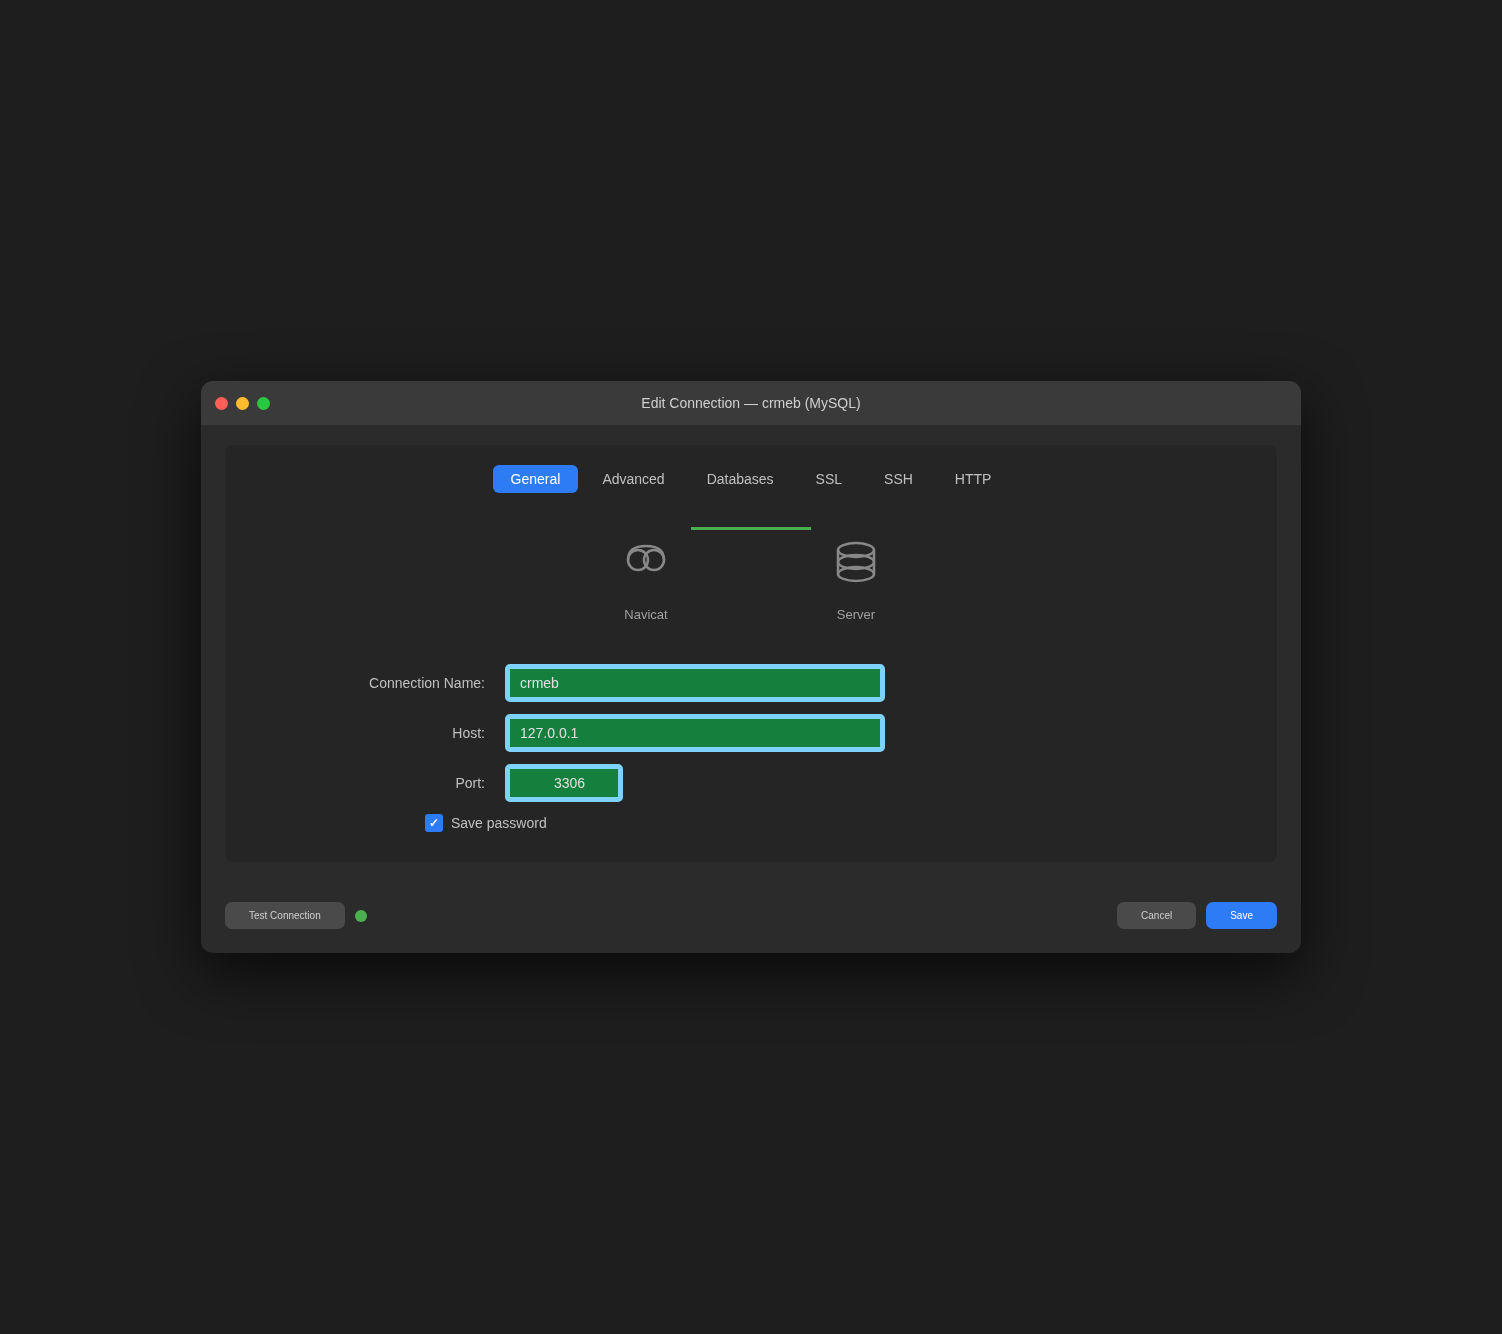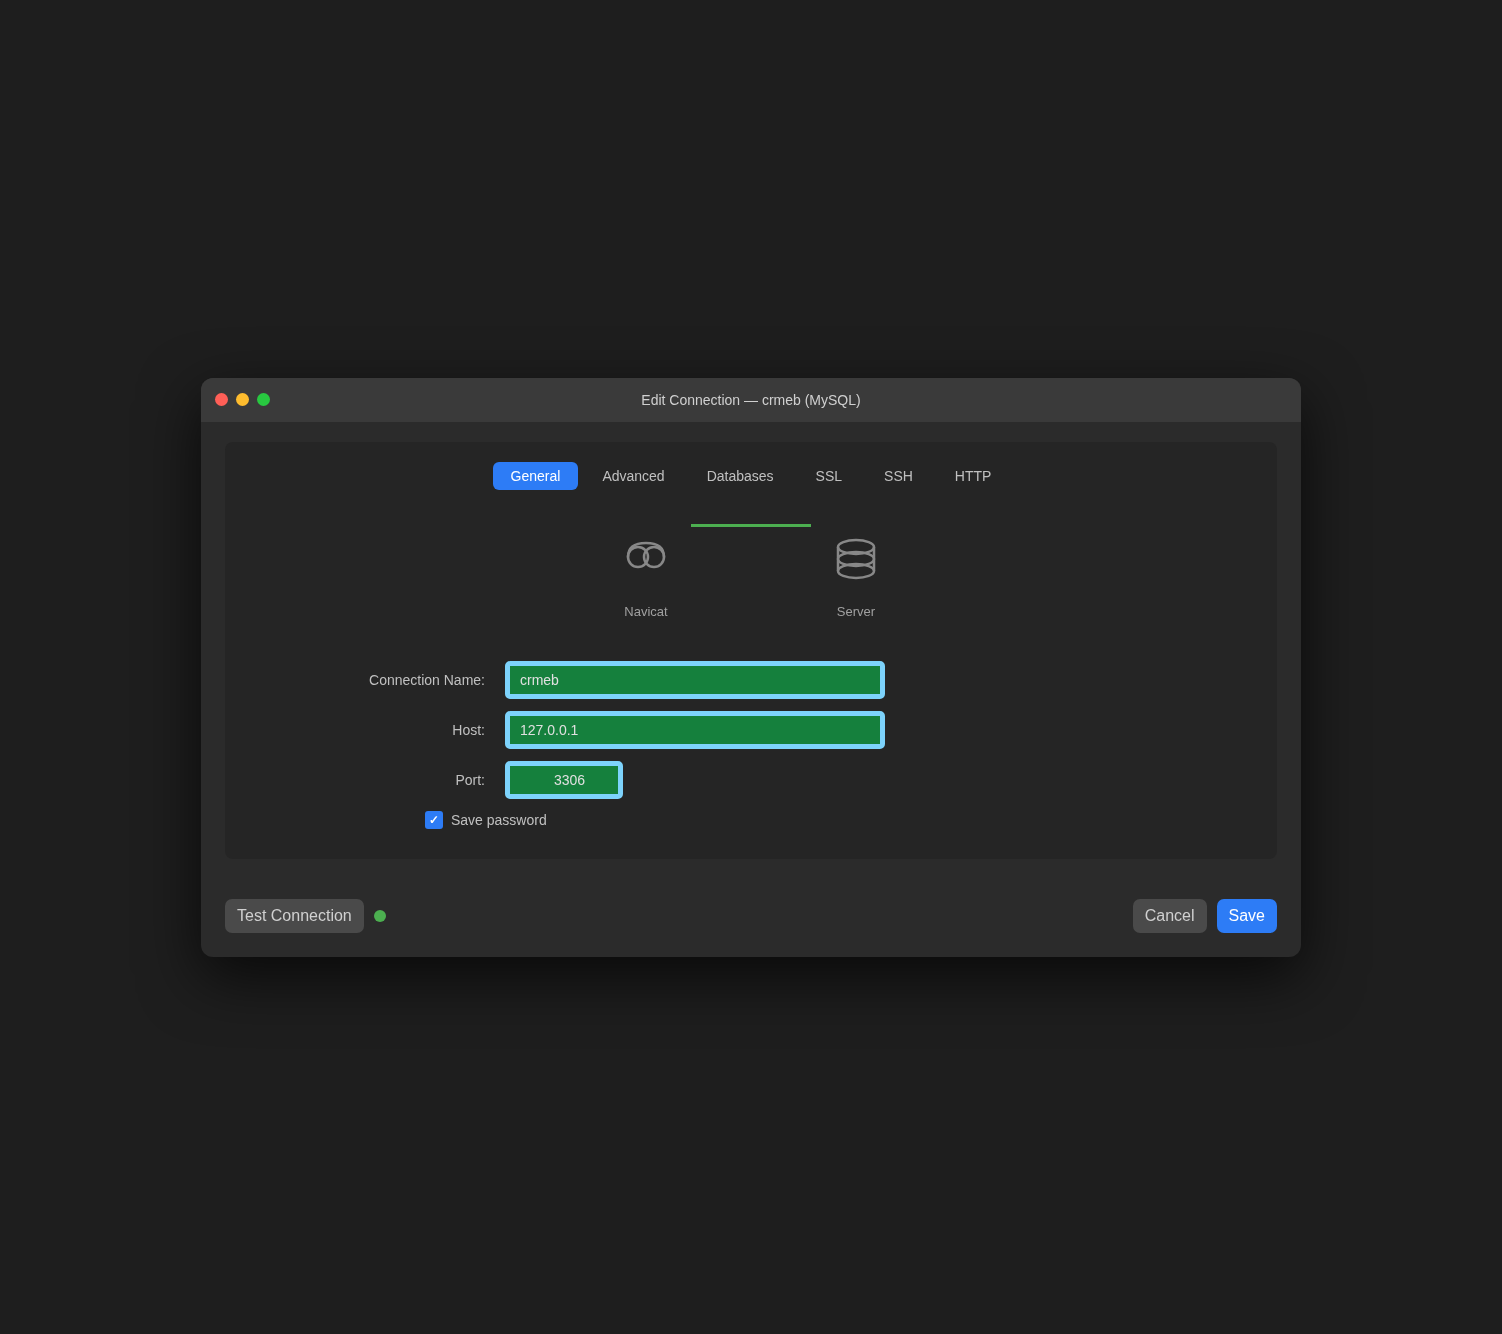--- a/index.html
+++ b/index.html
@@ -247,23 +247,23 @@
       align-items: center;
       gap: 10px;
     }
 
     .bottom-right {
       display: flex;
       gap: 10px;
     }
 
     .btn {
-      padding: 8px 12px;
+      padding: 8px 24px;
       border-radius: 7px;
-      font-size: 16px;
+      font-size: 10px;
       cursor: pointer;
       border: none;
       font-weight: 500;
     }
 
     .btn-default {
       background: #4a4a4a;
       color: #d0d0d0;
     }
 

